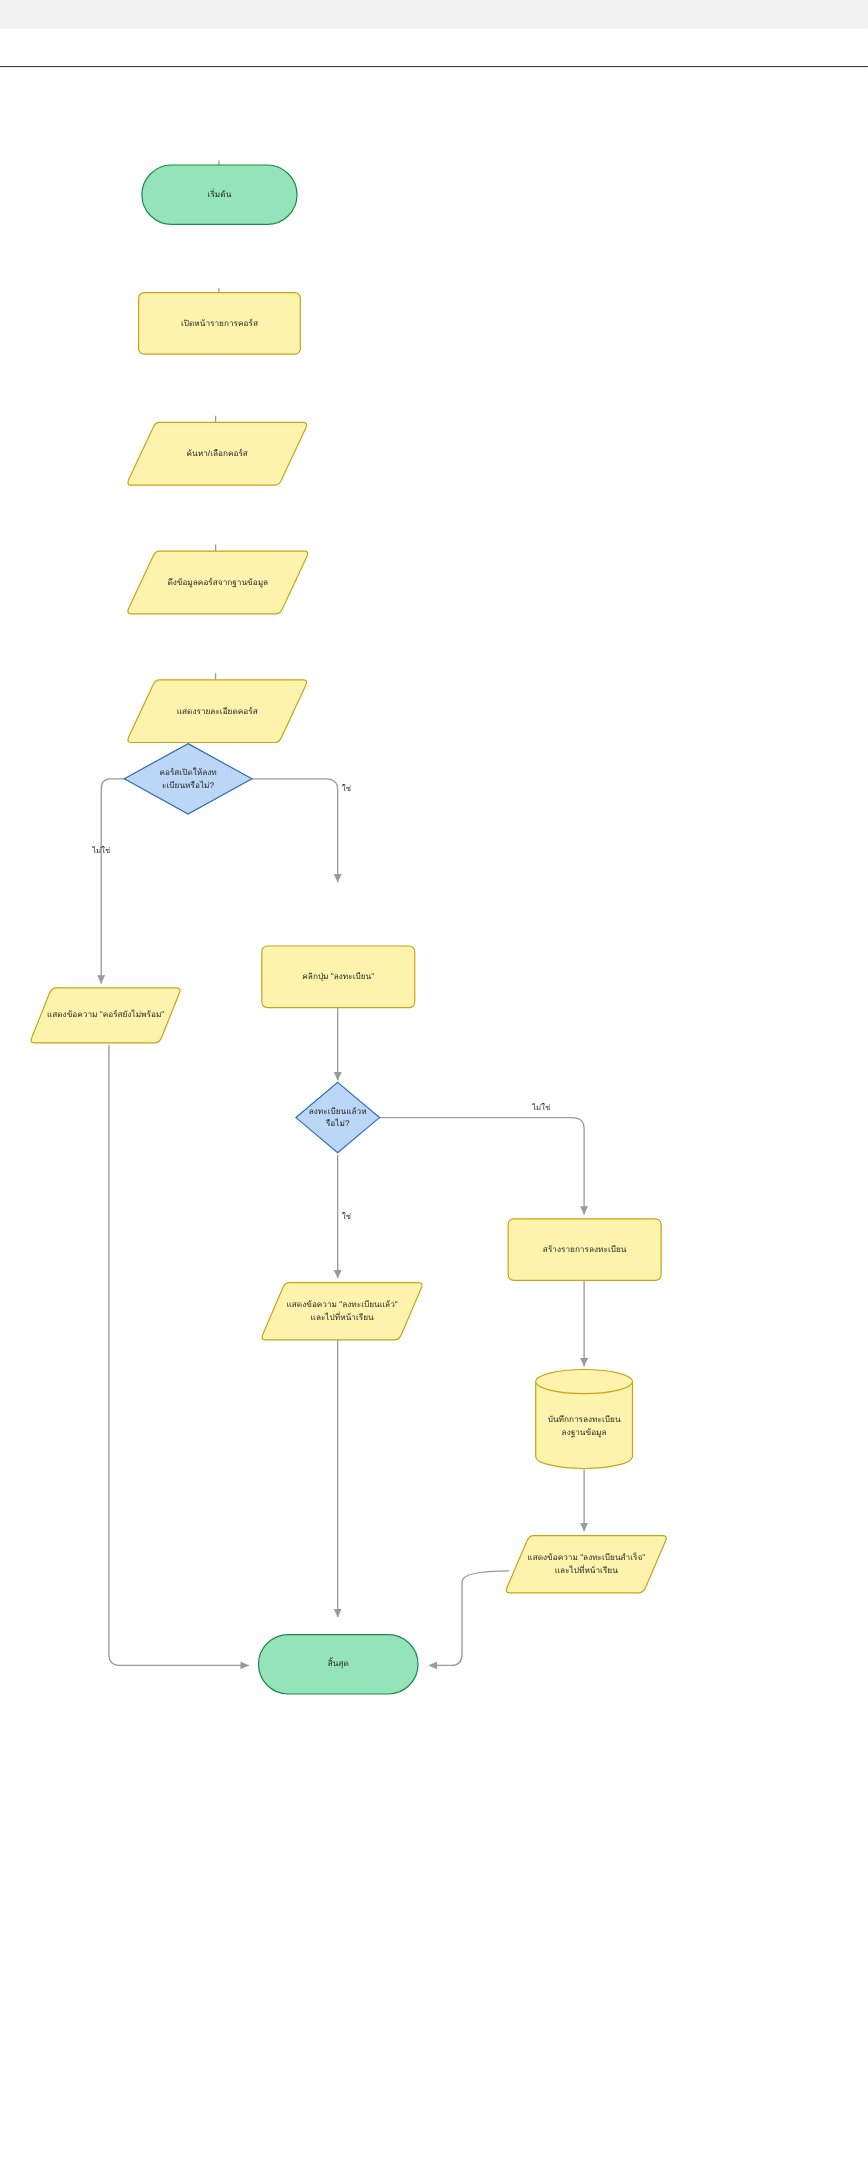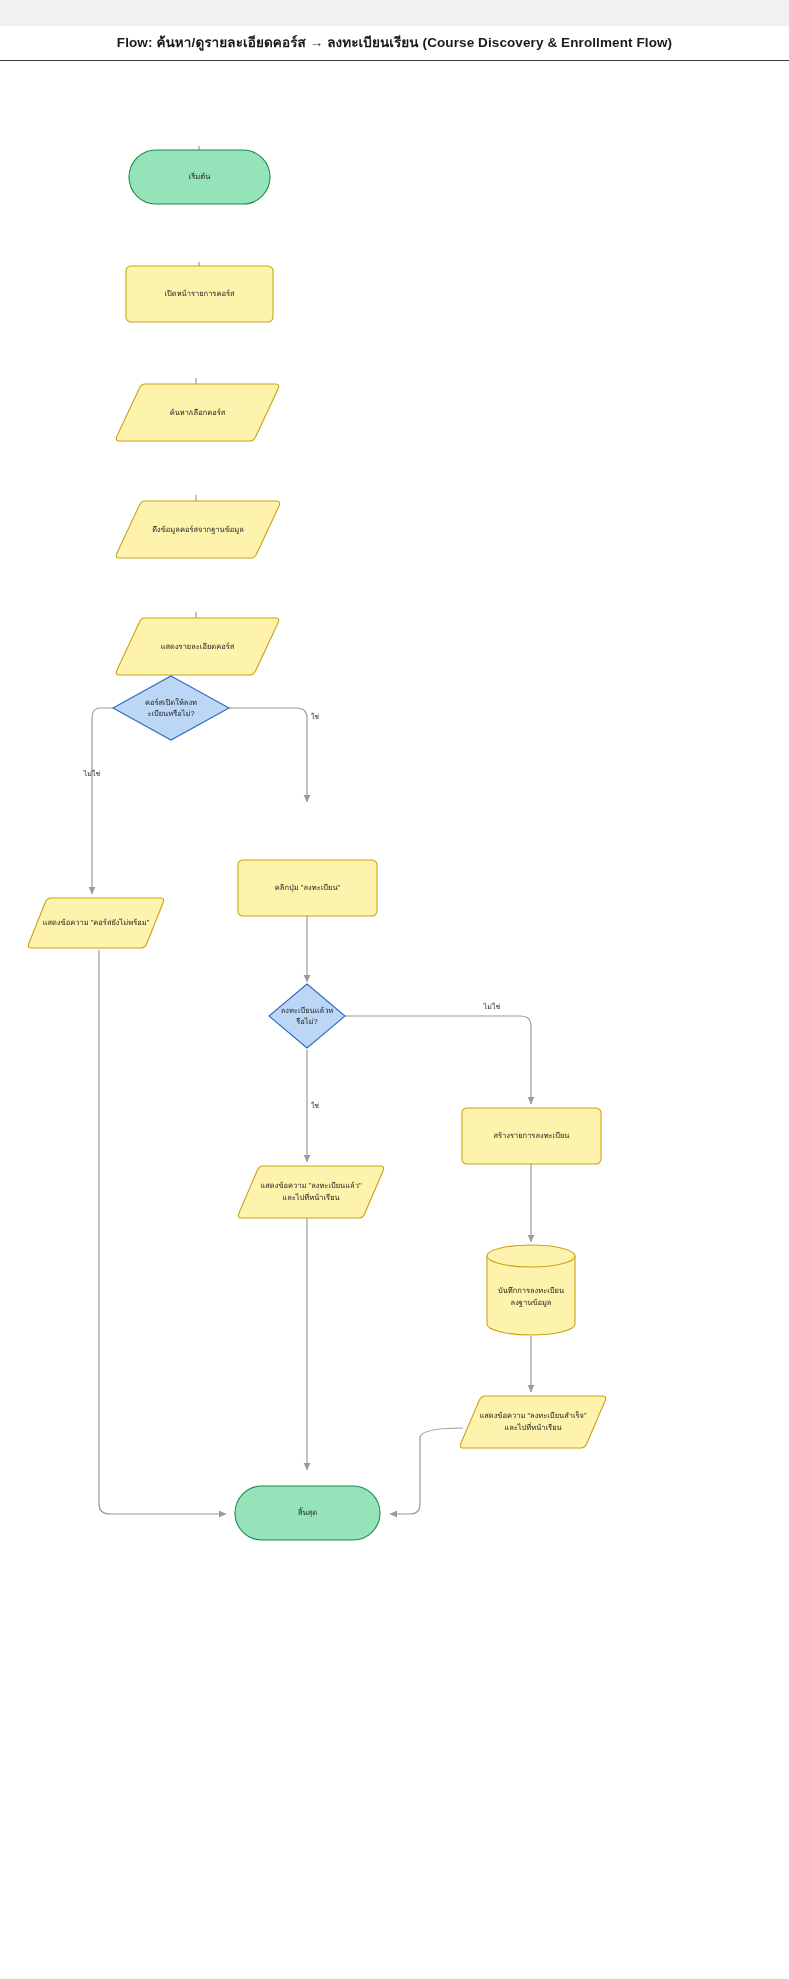--- a/index.html
+++ b/index.html
@@ -24,21 +24,20 @@
   .edge{fill:none;stroke:#9a9a9a;stroke-width:1.2;}
   .edgeArrowHead{fill:#9a9a9a;}
 </style>
 </head>
 <body>
 
 <div id="page">
 
   <div id="topbar"></div>
 
-  <div id="title">Flow: ค้นหา/ดูรายละเอียดคอร์ส → ลงทะเบียนเรียน (Course Discovery &amp; Enrollment Flow)</div>
   <div id="rule"></div>
 
   <div id="canvas">
   <svg width="789" height="1917" viewBox="0 0 789 1917" xmlns="http://www.w3.org/2000/svg">
 
     <defs>
       <marker id="arrow" markerWidth="9" markerHeight="9" refX="6.2" refY="3" orient="auto" markerUnits="strokeWidth">
         <path d="M0,0 L6.5,3 L0,6 z" class="edgeArrowHead"></path>
       </marker>
     </defs>

